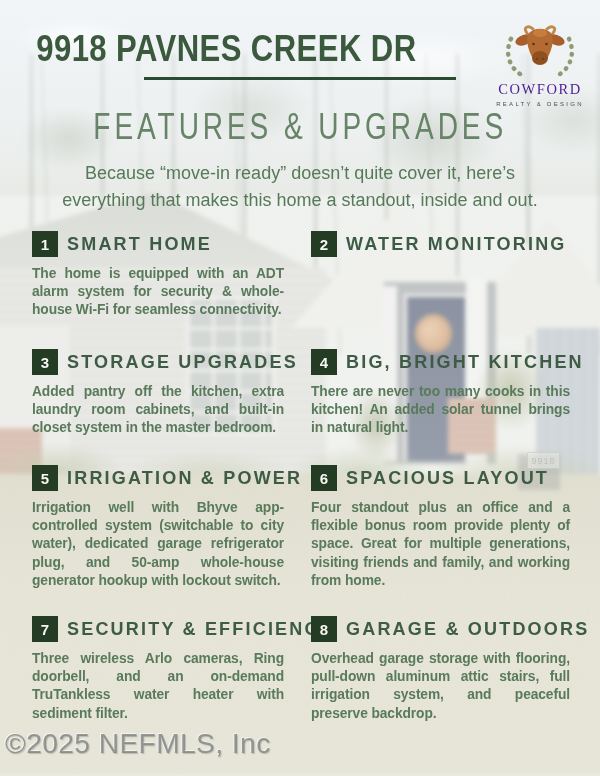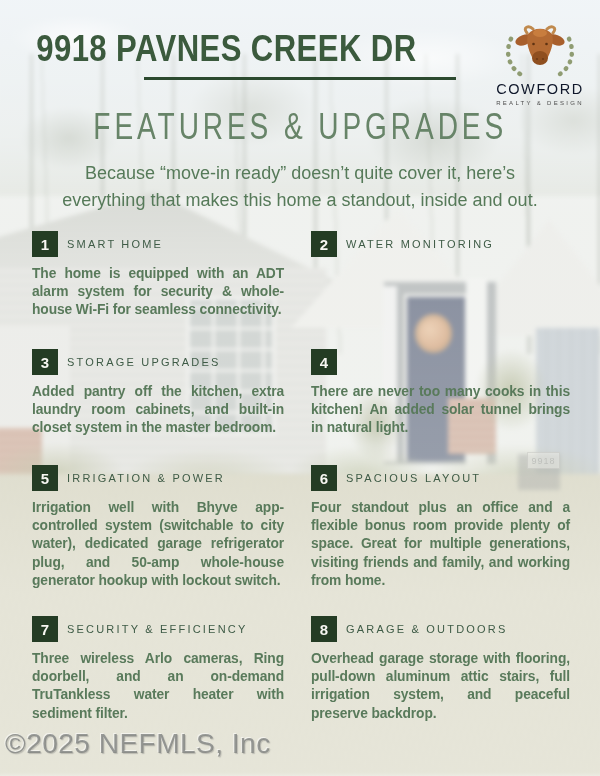--- a/index.html
+++ b/index.html
@@ -83,41 +83,41 @@
   .content{position:absolute;inset:0;z-index:10;}
 
   .title{position:absolute;top:28px;left:0;width:100%;text-align:left;white-space:nowrap;}
   .title-text{display:inline-block;transform:scaleX(.84);
     font-size:37px;font-weight:700;letter-spacing:.5px;color:#3b5a3d;}
   .title-underline{position:absolute;top:77px;left:50%;transform:translateX(-50%);
     width:312px;height:3px;background:#2c4a2f;}
 
   .logo{position:absolute;left:488px;top:24px;width:104px;text-align:center;}
   .logo svg{display:block;margin:0 auto;}
-  .brand-name{font-family:Liberation Sans, sans-serif;font-size:14.5px;letter-spacing:1.6px;
-    color:#0f172a;margin-top:1px;}
+  .brand-name{font-family:Liberation Serif, serif;font-size:14.5px;letter-spacing:1.6px;
+    color:#4c1d95;margin-top:1px;}
   .brand-tagline{font-size:6px;letter-spacing:2.3px;color:#4e4e4e;margin-top:3px;}
 
   .subtitle{position:absolute;top:106px;left:0;width:100%;text-align:center;white-space:nowrap;}
   .subtitle-text{display:inline-block;transform:scaleX(.78);
     font-size:36px;font-weight:400;letter-spacing:5px;color:#678468;}
 
   .intro{position:absolute;top:160px;left:0;width:100%;text-align:center;
     font-size:18px;font-weight:400;line-height:27px;color:#567a59;}
   .intro div{white-space:nowrap;}
 
   .sec{position:absolute;}
   .col-l{left:32px;width:252px;}
   .col-r{left:311px;width:259px;}
   .row-1{top:231px;} .row-2{top:349px;} .row-3{top:465px;} .row-4{top:616px;}
   .sec-head{display:flex;align-items:center;gap:9px;margin-bottom:8px;}
   .badge{flex:0 0 auto;width:26px;height:26px;background:#243c24;color:#f7f7f2;
     display:flex;align-items:center;justify-content:center;
     font-size:15px;font-weight:700;}
-  .sec-title{font-size:11px;font-weight:400;letter-spacing:2.2px;color:#3e5b46;white-space:nowrap;text-align:center;}
+  .sec-title{font-size:18px;font-weight:700;letter-spacing:2.2px;color:#3e5b46;white-space:nowrap;text-align:center;}
   .sec-body{font-size:13.8px;line-height:18.2px;font-weight:700;color:#597a5b;
     text-align:justify;letter-spacing:-.1px;}
 
   .watermark{position:absolute;left:5px;top:728px;font-size:28px;letter-spacing:.5px;
     color:rgba(128,130,127,.80);
     text-shadow:-1px -1px 0 rgba(255,255,255,.55), 1px 1px 1px rgba(90,90,90,.30);}
 </style>
 </head>
 <body>
 
@@ -208,20 +208,21 @@
       <div class="sec-head">
         <div class="badge">3</div>
         <div class="sec-title">STORAGE UPGRADES</div>
       </div>
       <div class="sec-body">Added pantry off the kitchen, extra laundry room cabinets, and built-in closet system in the master bedroom.</div>
     </div>
 
     <div class="sec col-r row-2">
       <div class="sec-head">
         <div class="badge">4</div>
+        <div class="sec-title">BIG, BRIGHT KITCHEN</div>
       </div>
       <div class="sec-body">There are never too many cooks in this kitchen! An added solar tunnel brings in natural light.</div>
     </div>
 
     <div class="sec col-l row-3">
       <div class="sec-head">
         <div class="badge">5</div>
         <div class="sec-title">IRRIGATION &amp; POWER</div>
       </div>
       <div class="sec-body">Irrigation well with Bhyve app-controlled system (switchable to city water), dedicated garage refrigerator plug, and 50-amp whole-house generator hookup with lockout switch.</div>

